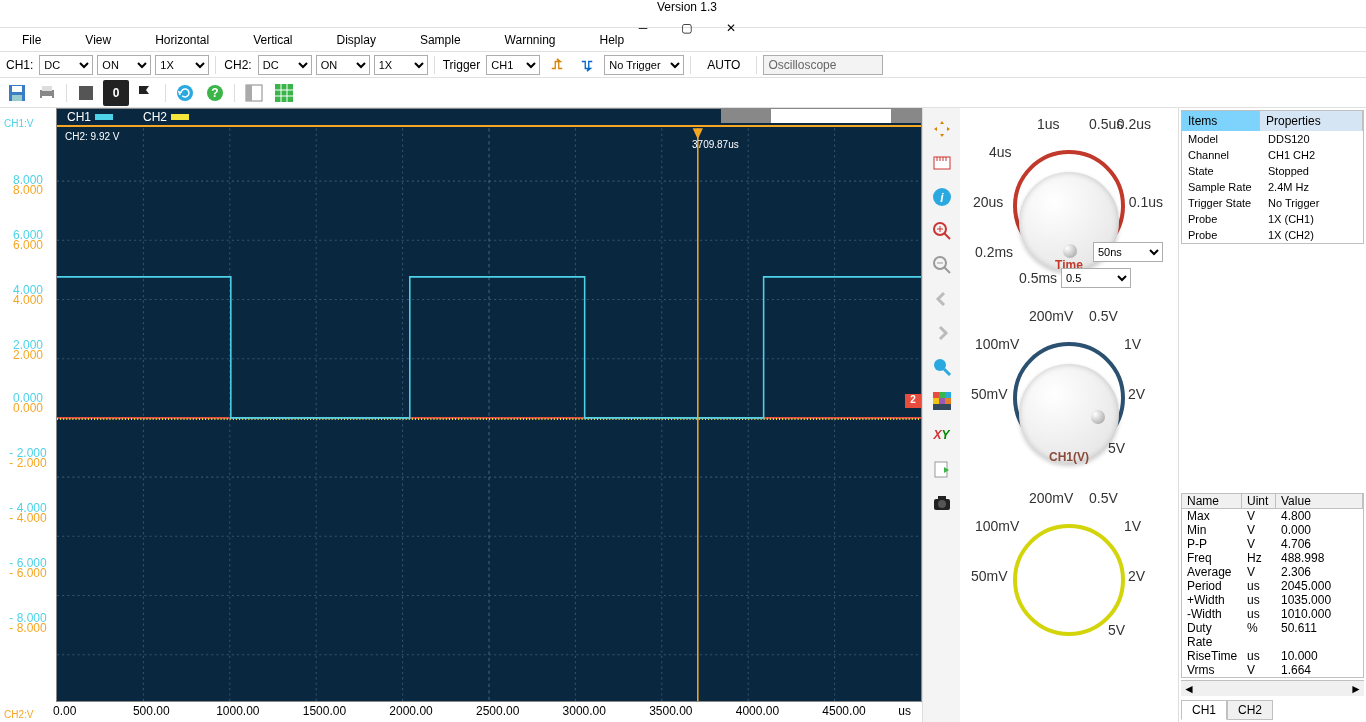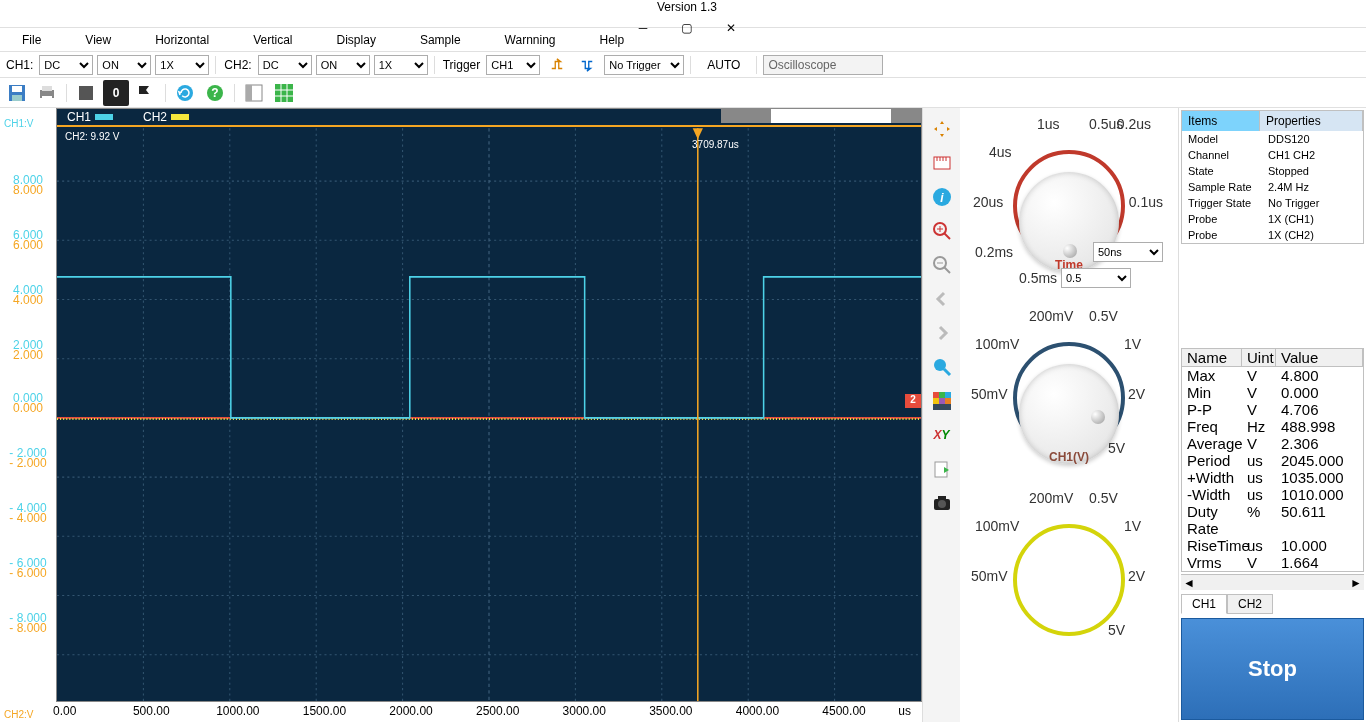--- a/index.html
+++ b/index.html
@@ -46,21 +46,21 @@
 .minisel { position: absolute; width: 70px; height: 20px; }
 .info-col { width: 188px; border-left: 1px solid #ddd; display: flex; flex-direction: column; }
 .proptable { border: 1px solid #c0c0c0; margin: 2px; }
 .proptable .hdr { display: flex; background: #7dd3fc; }
 .proptable .hdr > div { padding: 3px 6px; border-right: 1px solid #c0c0c0; font-weight: normal; }
 .proptable .row { display: flex; }
 .proptable .row > div { padding: 2px 6px; font-size: 11px; }
 .proptable .row > div:first-child { width: 80px; }
 .meastable { border: 1px solid #c0c0c0; margin: 2px; flex-shrink: 0; }
 .meastable .hdr { display: flex; background: #f0f0f0; border-bottom: 1px solid #c0c0c0; }
-.meastable .hdr > div, .meastable .row > div { padding: 0 5px; font-size: 15px; }
+.meastable .hdr > div, .meastable .row > div { padding: 0 5px; font-size: 12px; }
 .meastable .c1 { width: 60px; } .meastable .c2 { width: 34px; } .meastable .c3 { flex: 1; }
 .meastable .hdr > div { border-right: 1px solid #c0c0c0; }
 .meastable .row { display: flex; }
 .chtabs { display: flex; margin: 2px; }
 .chtab { padding: 2px 10px; border: 1px solid #c0c0c0; cursor: pointer; }
 .chtab.active { background: #fff; border-bottom: 1px solid #fff; }
 .chtab:not(.active) { background: #f0f0f0; }
 .stopbtn { margin: 2px; flex: 1; min-height: 40px; background: linear-gradient(#4a90d9, #2d6fb8); color: #fff; font-size: 22px; font-weight: bold; display: flex; align-items: center; justify-content: center; cursor: pointer; border: 1px solid #1b5a9e; }
 .sm-icon { width: 14px; height: 14px; }
 .hscroll { height:16px; border-top:1px solid #c0c0c0; display:flex; align-items:center; background:#f0f0f0; margin:0 2px 2px 2px;}
@@ -493,15 +493,14 @@
     </div>
     <div class="hscroll">
         <div class="arr">◄</div>
         <div style="flex:1"></div>
         <div class="arr">►</div>
       </div>
     <div class="chtabs">
       <div class="chtab active">CH1</div>
       <div class="chtab">CH2</div>
     </div>
-    <div class="stopbtn">Stop</div>
   </div>
 </div>
 
 </body></html>

